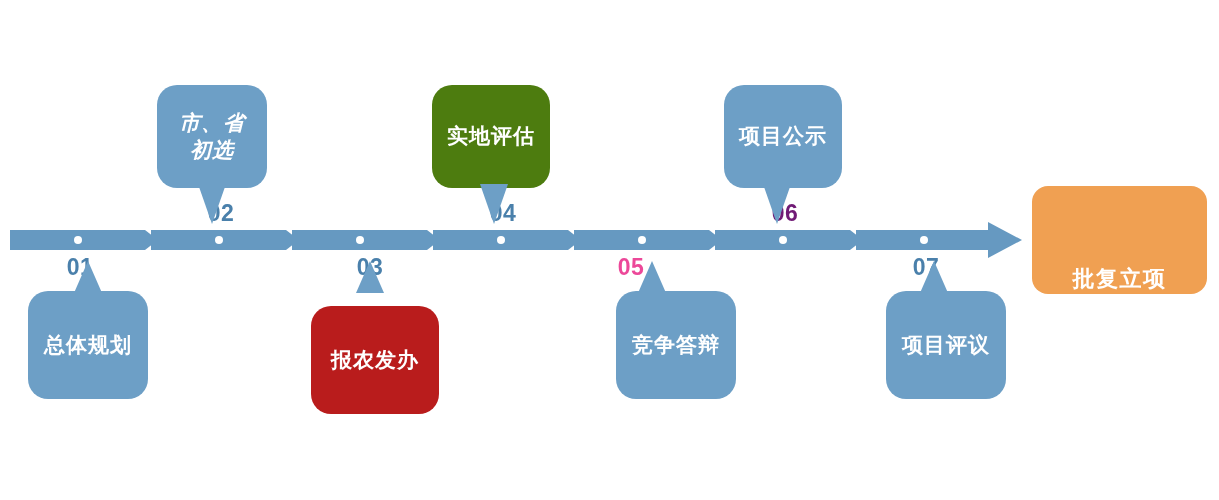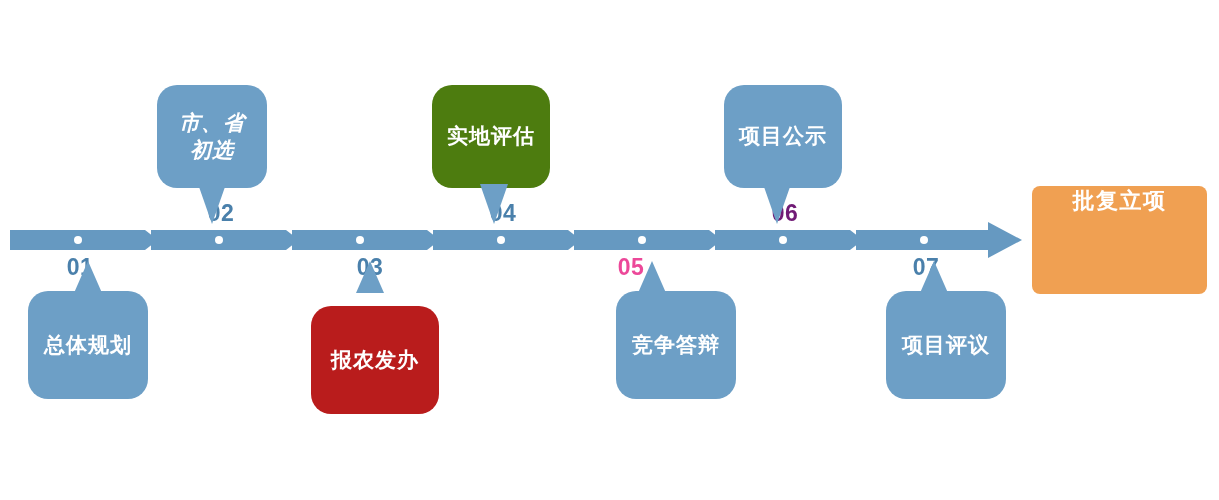--- a/index.html
+++ b/index.html
@@ -101,23 +101,23 @@
     
     border-left: 14px solid transparent;
     border-right: 14px solid transparent;
     border-bottom: 32px solid #6d9fc6;
   }
 
   
   .end-box {
     position: absolute;
     background: #f0a052;
-    border-radius: 8px;
+    border-radius: 16px;
     display: flex;
-    align-items: flex-start;
+    align-items: flex-end;
     justify-content: center;
   }
   .end-box .label {
     color: #ffffff;
     font-size: 22px;
     font-weight: bold;
     letter-spacing: 1.5px;
   }
 </style>
 </head>

